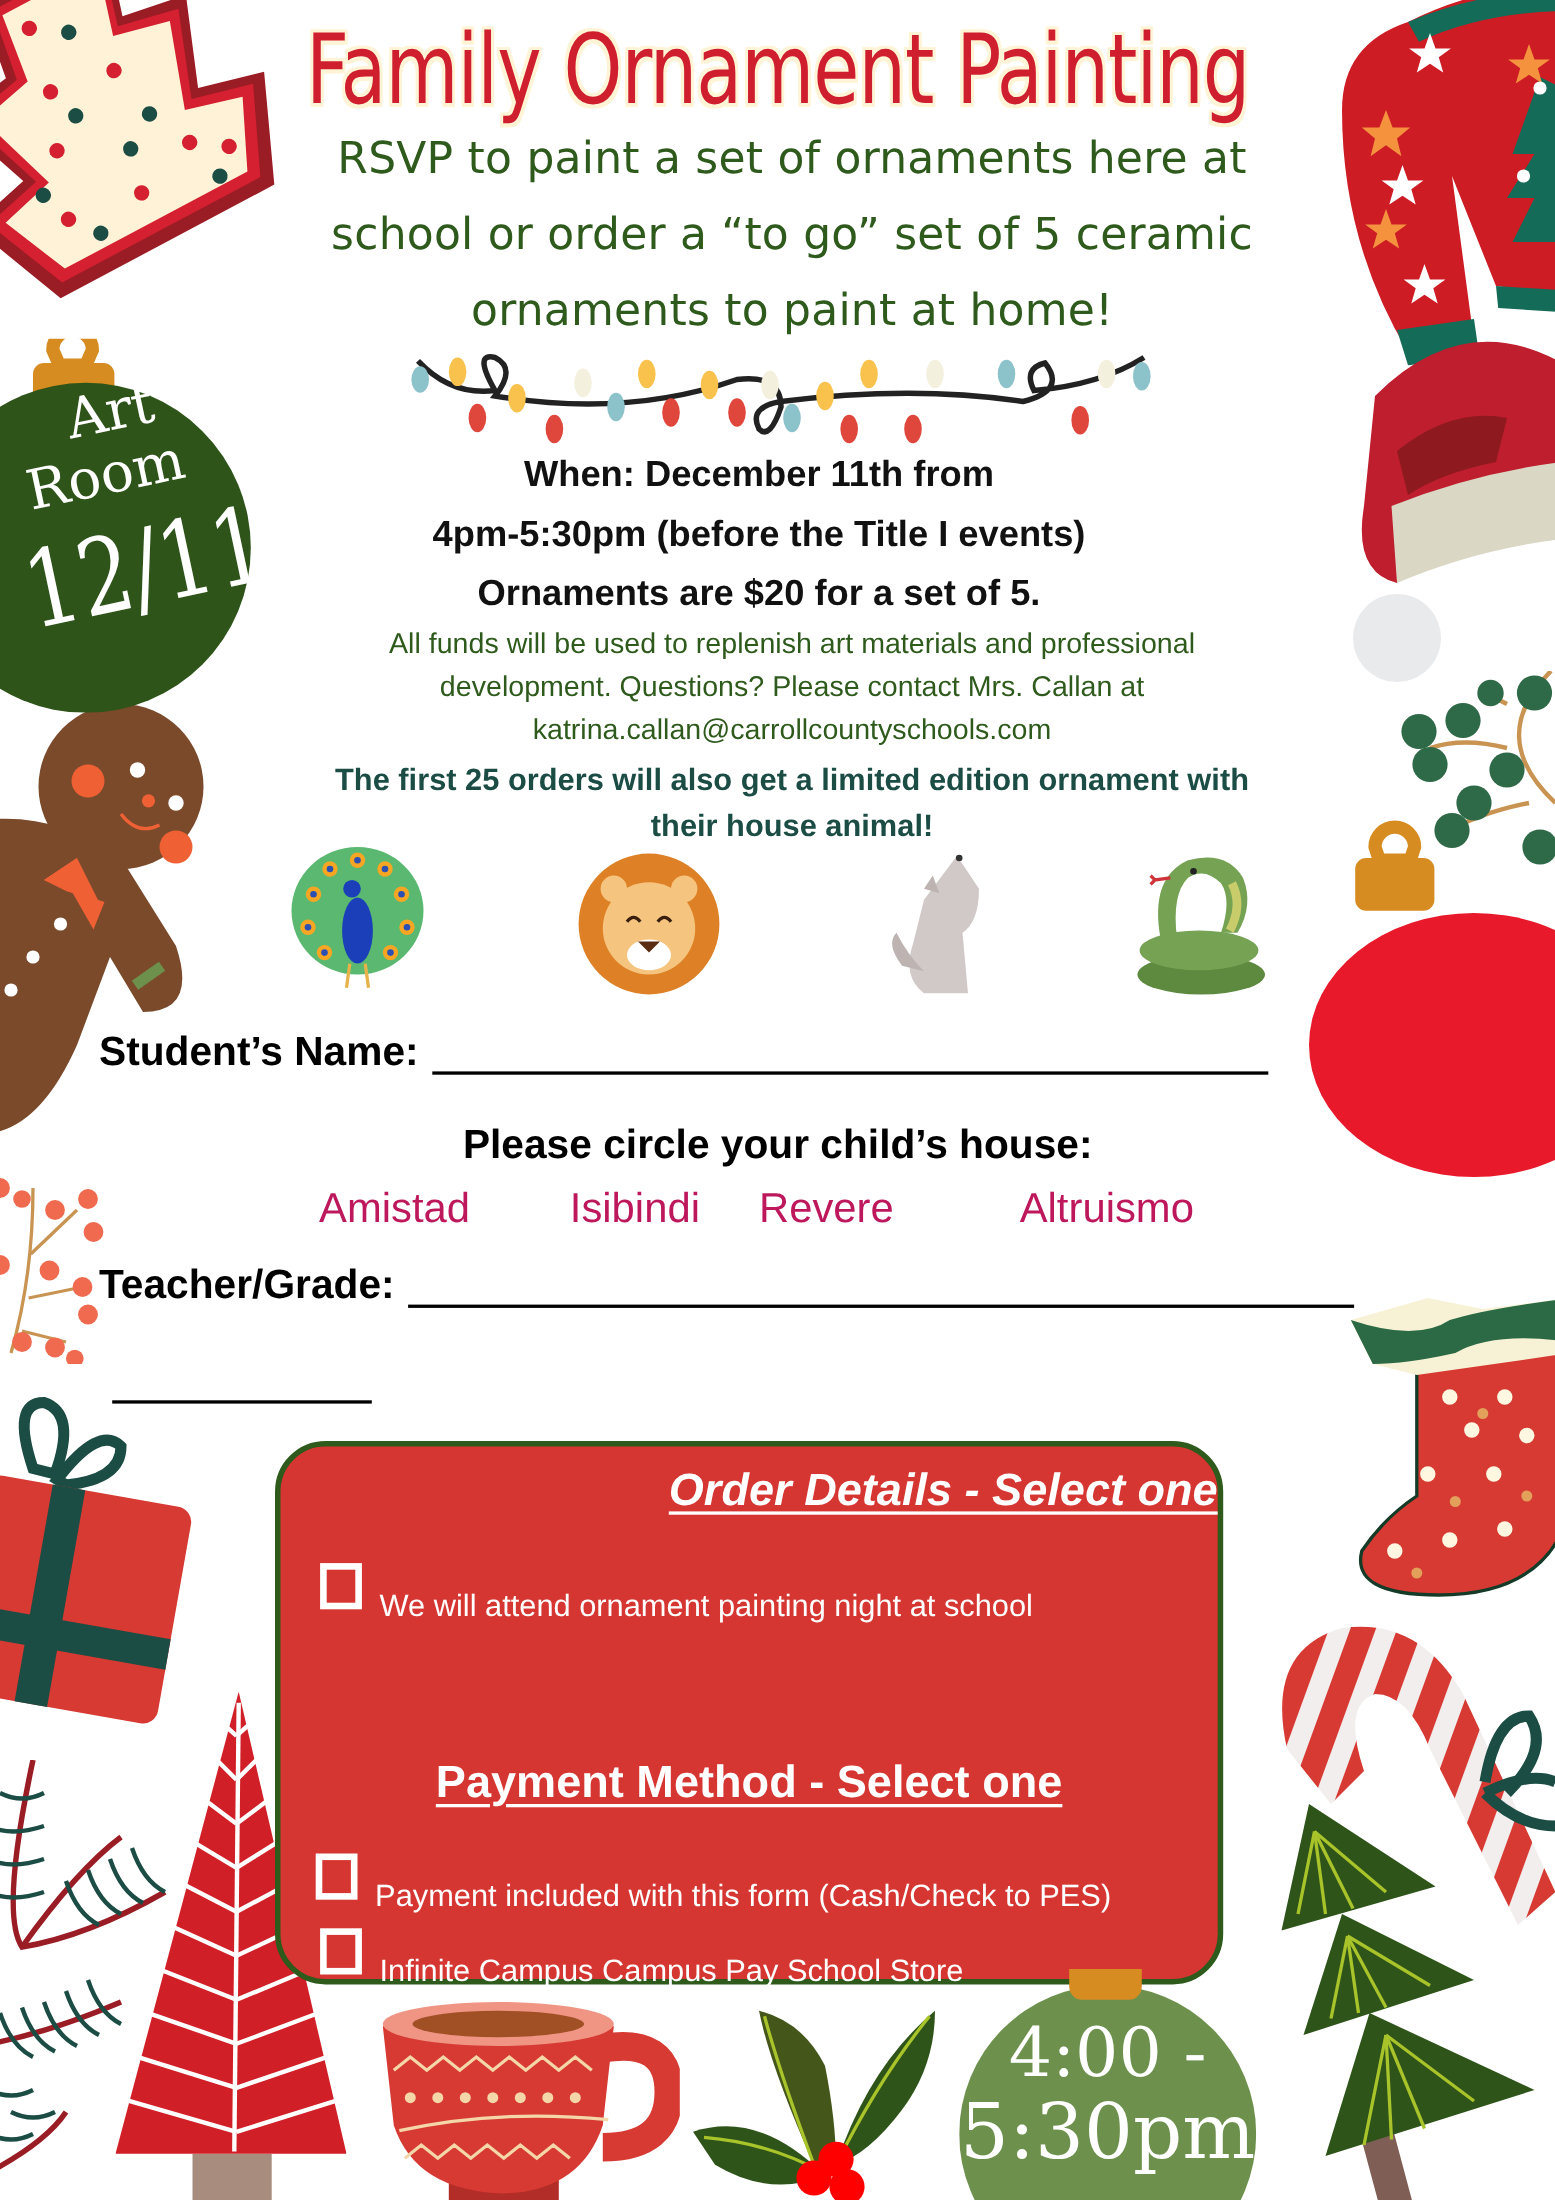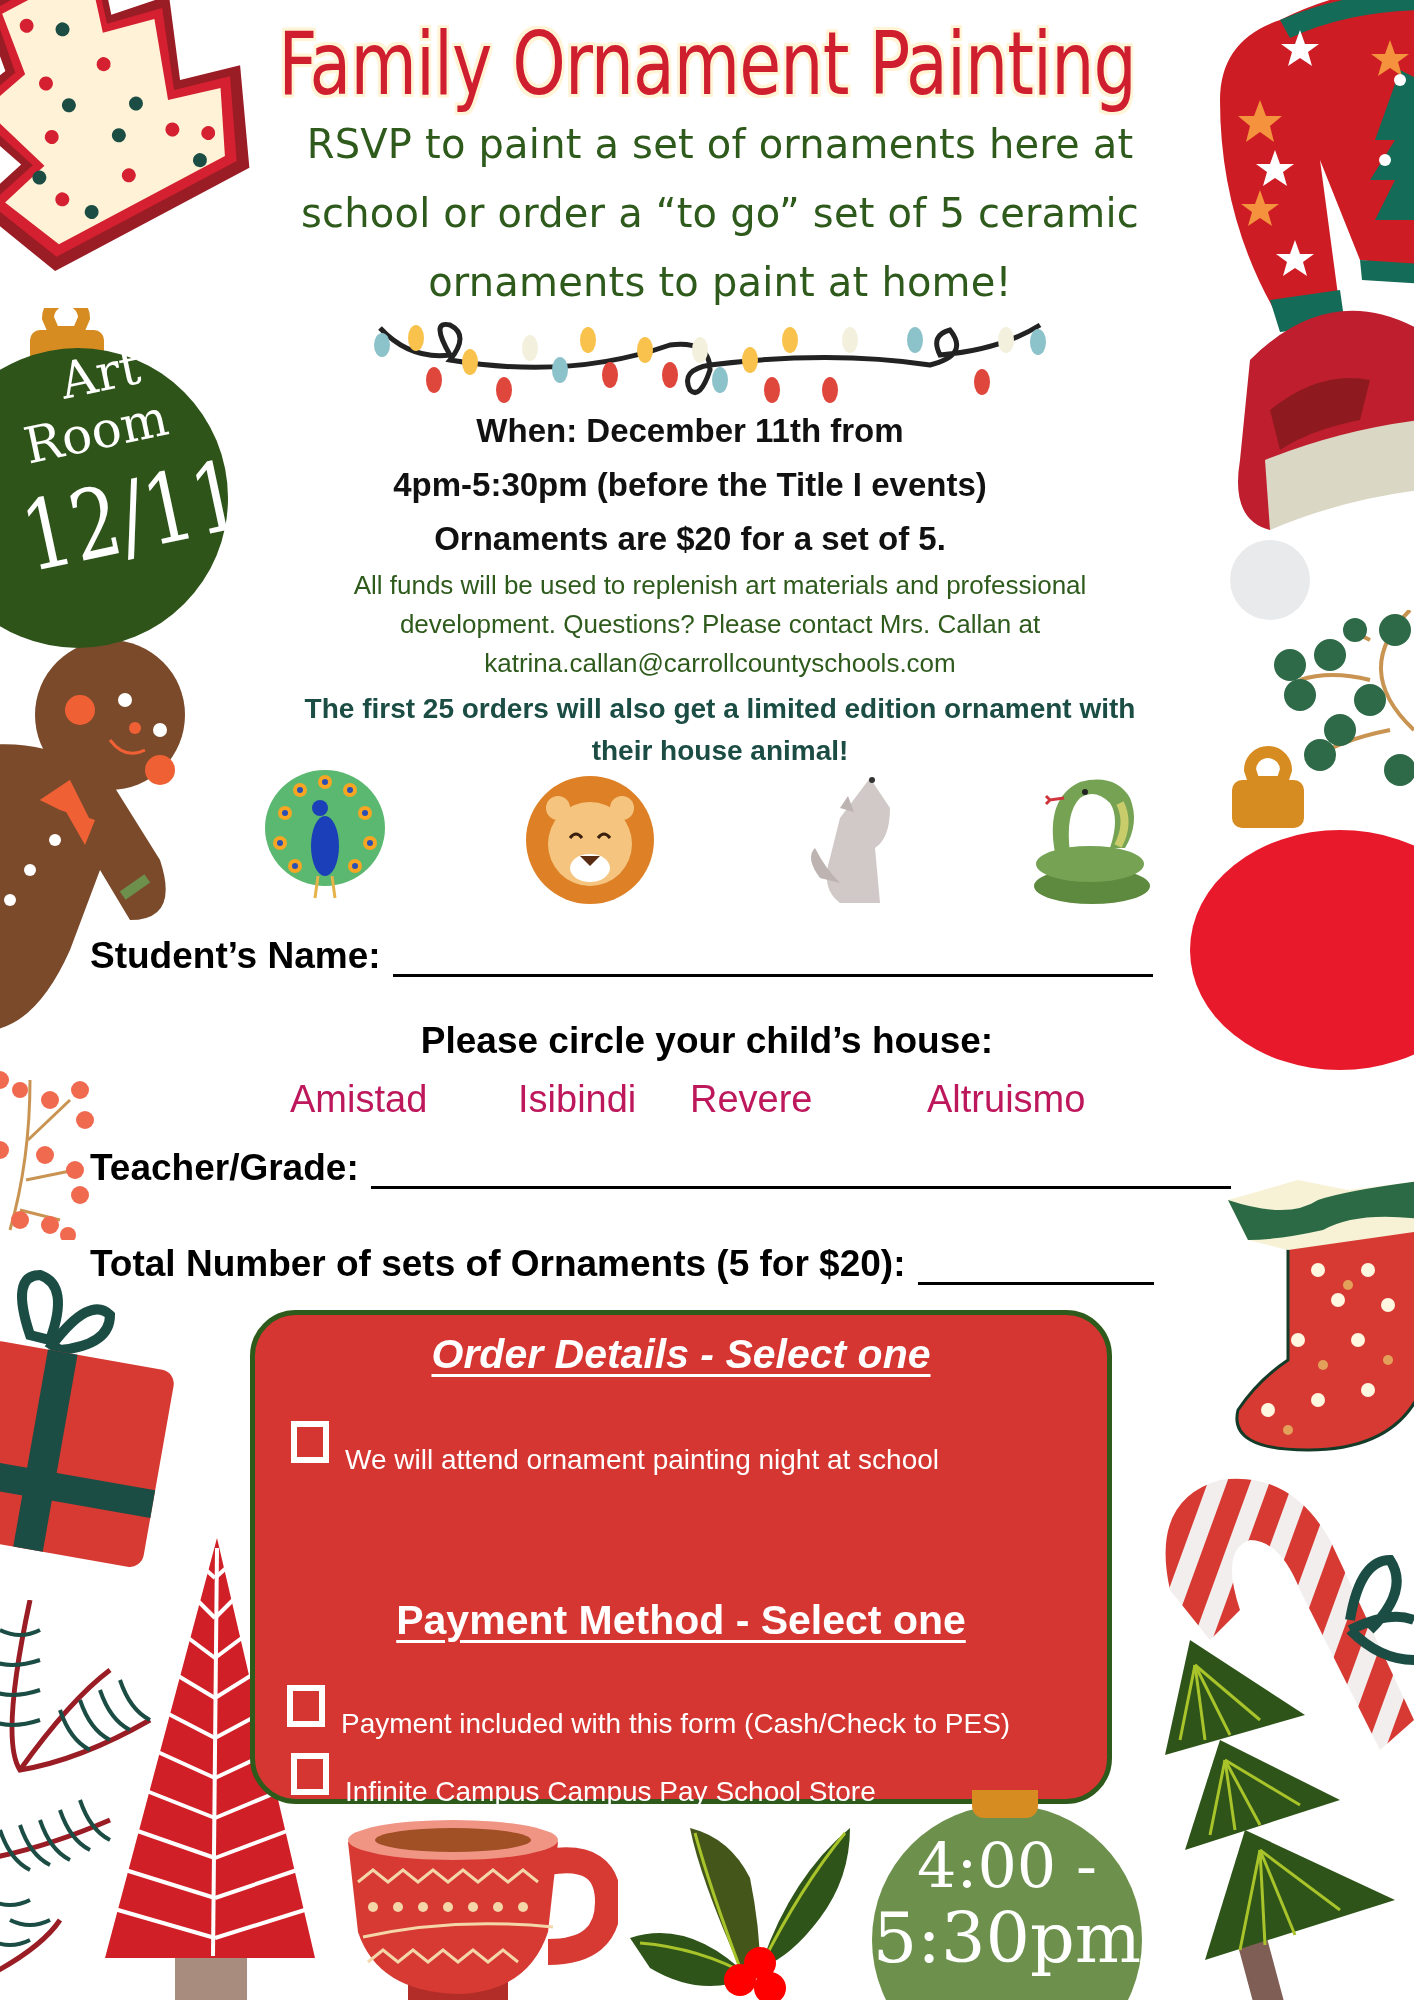--- a/index.html
+++ b/index.html
@@ -27,21 +27,21 @@
 
   .form-line{position:absolute;left:90px;color:#000;font-weight:bold;font-family:"Liberation Sans",sans-serif;font-size:37px;z-index:4;display:flex;align-items:flex-end;}
   .form-line .blank{display:inline-block;border-bottom:3px solid #000;margin-left:12px;height:30px;}
   .circle-house{position:absolute;left:0;width:1414px;top:1020px;text-align:center;font-weight:bold;font-size:37px;font-family:"Liberation Sans",sans-serif;z-index:4;}
   .houses{position:absolute;top:1078px;left:280px;width:860px;height:50px;font-size:38px;font-family:Liberation Sans, sans-serif;color:#be185d;z-index:4;}
   .houses span{position:absolute;top:0;}
 
   
   .order-box{position:absolute;left:250px;top:1310px;width:862px;height:494px;background:#d63631;border:5px solid #2e5a1c;border-radius:46px;box-sizing:border-box;z-index:3;}
   .box-heading{position:absolute;left:0;width:100%;text-align:center;color:#fff;font-weight:bold;font-size:41px;text-decoration:underline;text-decoration-thickness:3px;text-underline-offset:6px;font-family:"Liberation Sans",sans-serif;}
-  .box-heading.italic{font-style:italic;}
+  .box-heading.italic{font-style:italic;text-align:right;}
   .opt{position:absolute;display:flex;align-items:center;color:#fff;font-family:"Liberation Sans",sans-serif;font-size:28px;line-height:40px;}
   .cb{width:38px;height:42px;border:6px solid #fff;box-sizing:border-box;flex:0 0 auto;margin-right:16px;cursor:pointer;}
   .opt-text span{display:block;margin-top:37px;}
 
   
   .badge-art{position:absolute;left:-40px;top:308px;width:280px;height:330px;z-index:6;}
   .badge-time{position:absolute;left:872px;top:1790px;width:270px;height:240px;z-index:6;}
 </style>
 </head>
 <body>
@@ -510,21 +510,20 @@
   <span style="left:410px;">Revere</span>
   <span style="left:647px;">Altruismo</span>
 </div>
 
 <div class="form-line" style="top:1147px;justify-content:flex-end;">
   <span>Teacher/Grade:</span>
   <span class="blank" style="width:860px;"></span>
 </div>
 
 <div class="form-line" style="top:1243px;">
-  <span>Total Number of sets of Ornaments (5 for $20):</span>
   <span class="blank" style="width:236px;"></span>
 </div>
 
 <div class="order-box">
   <div class="box-heading italic" style="top:16px;">Order Details - Select one</div>
 
   <div class="opt" style="left:36px;top:88px;">
     <span class="cb"></span>
     <span class="opt-text">
         <span>We will attend ornament painting night at school</span>

